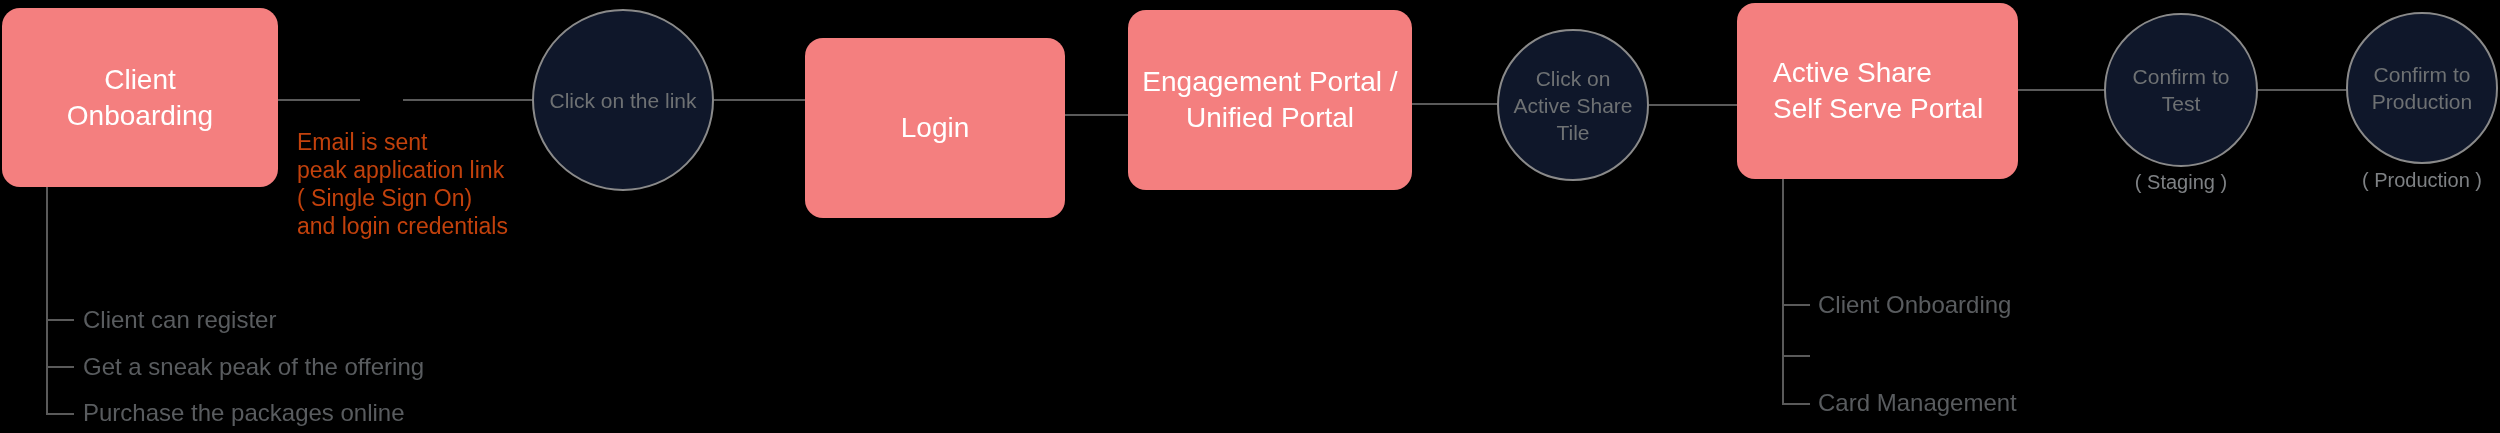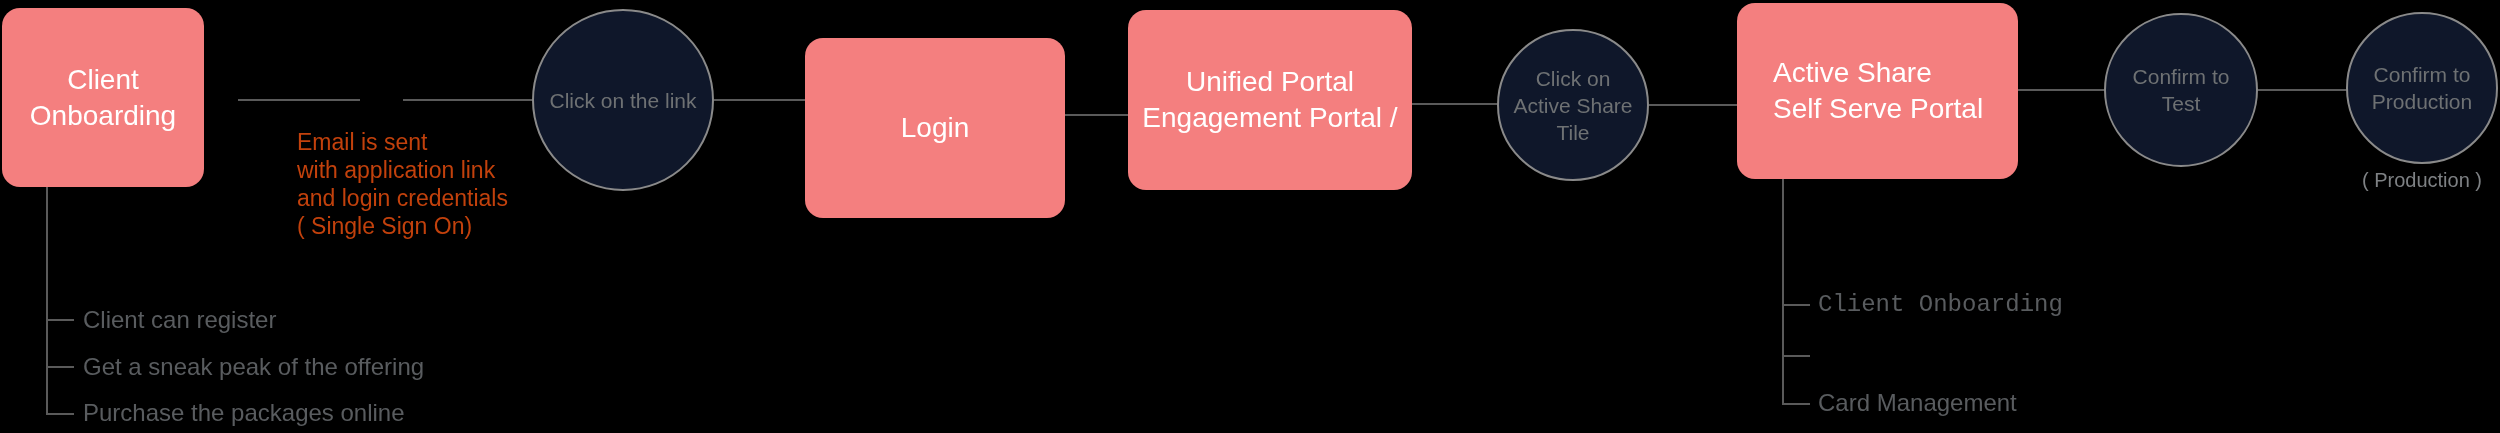--- a/index.html
+++ b/index.html
@@ -120,32 +120,32 @@
   <div class="vline" style="left:46px; top:187px; height:228px;"></div>
   <div class="tick" style="left:46px; top:319px;"></div>
   <div class="tick" style="left:46px; top:366px;"></div>
   <div class="tick" style="left:46px; top:413px;"></div>
 
   <div class="vline" style="left:1782px; top:179px; height:226px;"></div>
   <div class="tick" style="left:1782px; top:304px;"></div>
   <div class="tick" style="left:1782px; top:355px;"></div>
   <div class="tick" style="left:1782px; top:403px;"></div>
 
-  <div class="node" style="left:2px; top:8px; width:202px; height:179px;">
+  <div class="node" style="left:2px; top:8px; width:276px; height:179px;">
     <span>Client</span>
     <span>Onboarding</span>
   </div>
 
   <div class="node" style="left:805px; top:10px; width:260px; height:180px;margin-top:28px;">
     <span>Login</span>
   </div>
 
   <div class="node" style="left:1128px; top:10px; width:284px; height:180px;">
+    <span>Engagement Portal /</span>
     <span>Unified Portal</span>
-    <span>Engagement Portal /</span>
   </div>
 
   <div class="node align-left" style="left:1737px; top:3px; width:281px; height:176px;">
     <span>Active Share</span>
     <span>Self Serve Portal</span>
   </div>
 
   <div class="circle" style="left:532px; top:9px; width:182px; height:182px;">
     <span>Click on the link</span>
   </div>
@@ -159,29 +159,30 @@
   <div class="circle" style="left:2104px; top:13px; width:154px; height:154px;">
     <span>Confirm to</span>
     <span>Test</span>
   </div>
 
   <div class="circle" style="left:2346px; top:12px; width:152px; height:152px;">
     <span>Confirm to</span>
     <span>Production</span>
   </div>
 
+  <div class="sub-label" style="left:2081px; top:170px;">( Staging )</div>
   <div class="sub-label" style="left:2322px; top:168px;">( Production )</div>
 
   <div class="note">
     <div>Email is sent</div>
-    <div>with application link</div>
+    <div>peak application link</div>
+    <div>( Single Sign On)</div>
     <div>and login credentials</div>
-    <div>( Single Sign On)</div>
   </div>
 
   <div class="list-item" style="left:83px; top:352px;">Get a sneak peak of the offering</div>
   <div class="list-item" style="left:83px; top:305px;">Client can register</div>
   <div class="list-item" style="left:83px; top:398px;">Purchase the packages online</div>
 
-  <div class="list-item" style="left:1818px; top:290px;font-family:Liberation Mono, monospace;">Client Onboarding</div>
+  <div class="list-item" style="left:1818px; top:290px;">Client Onboarding</div>
   <div class="list-item" style="left:1818px; top:388px;">Card Management</div>
 
 </div>
 
 </body></html>

